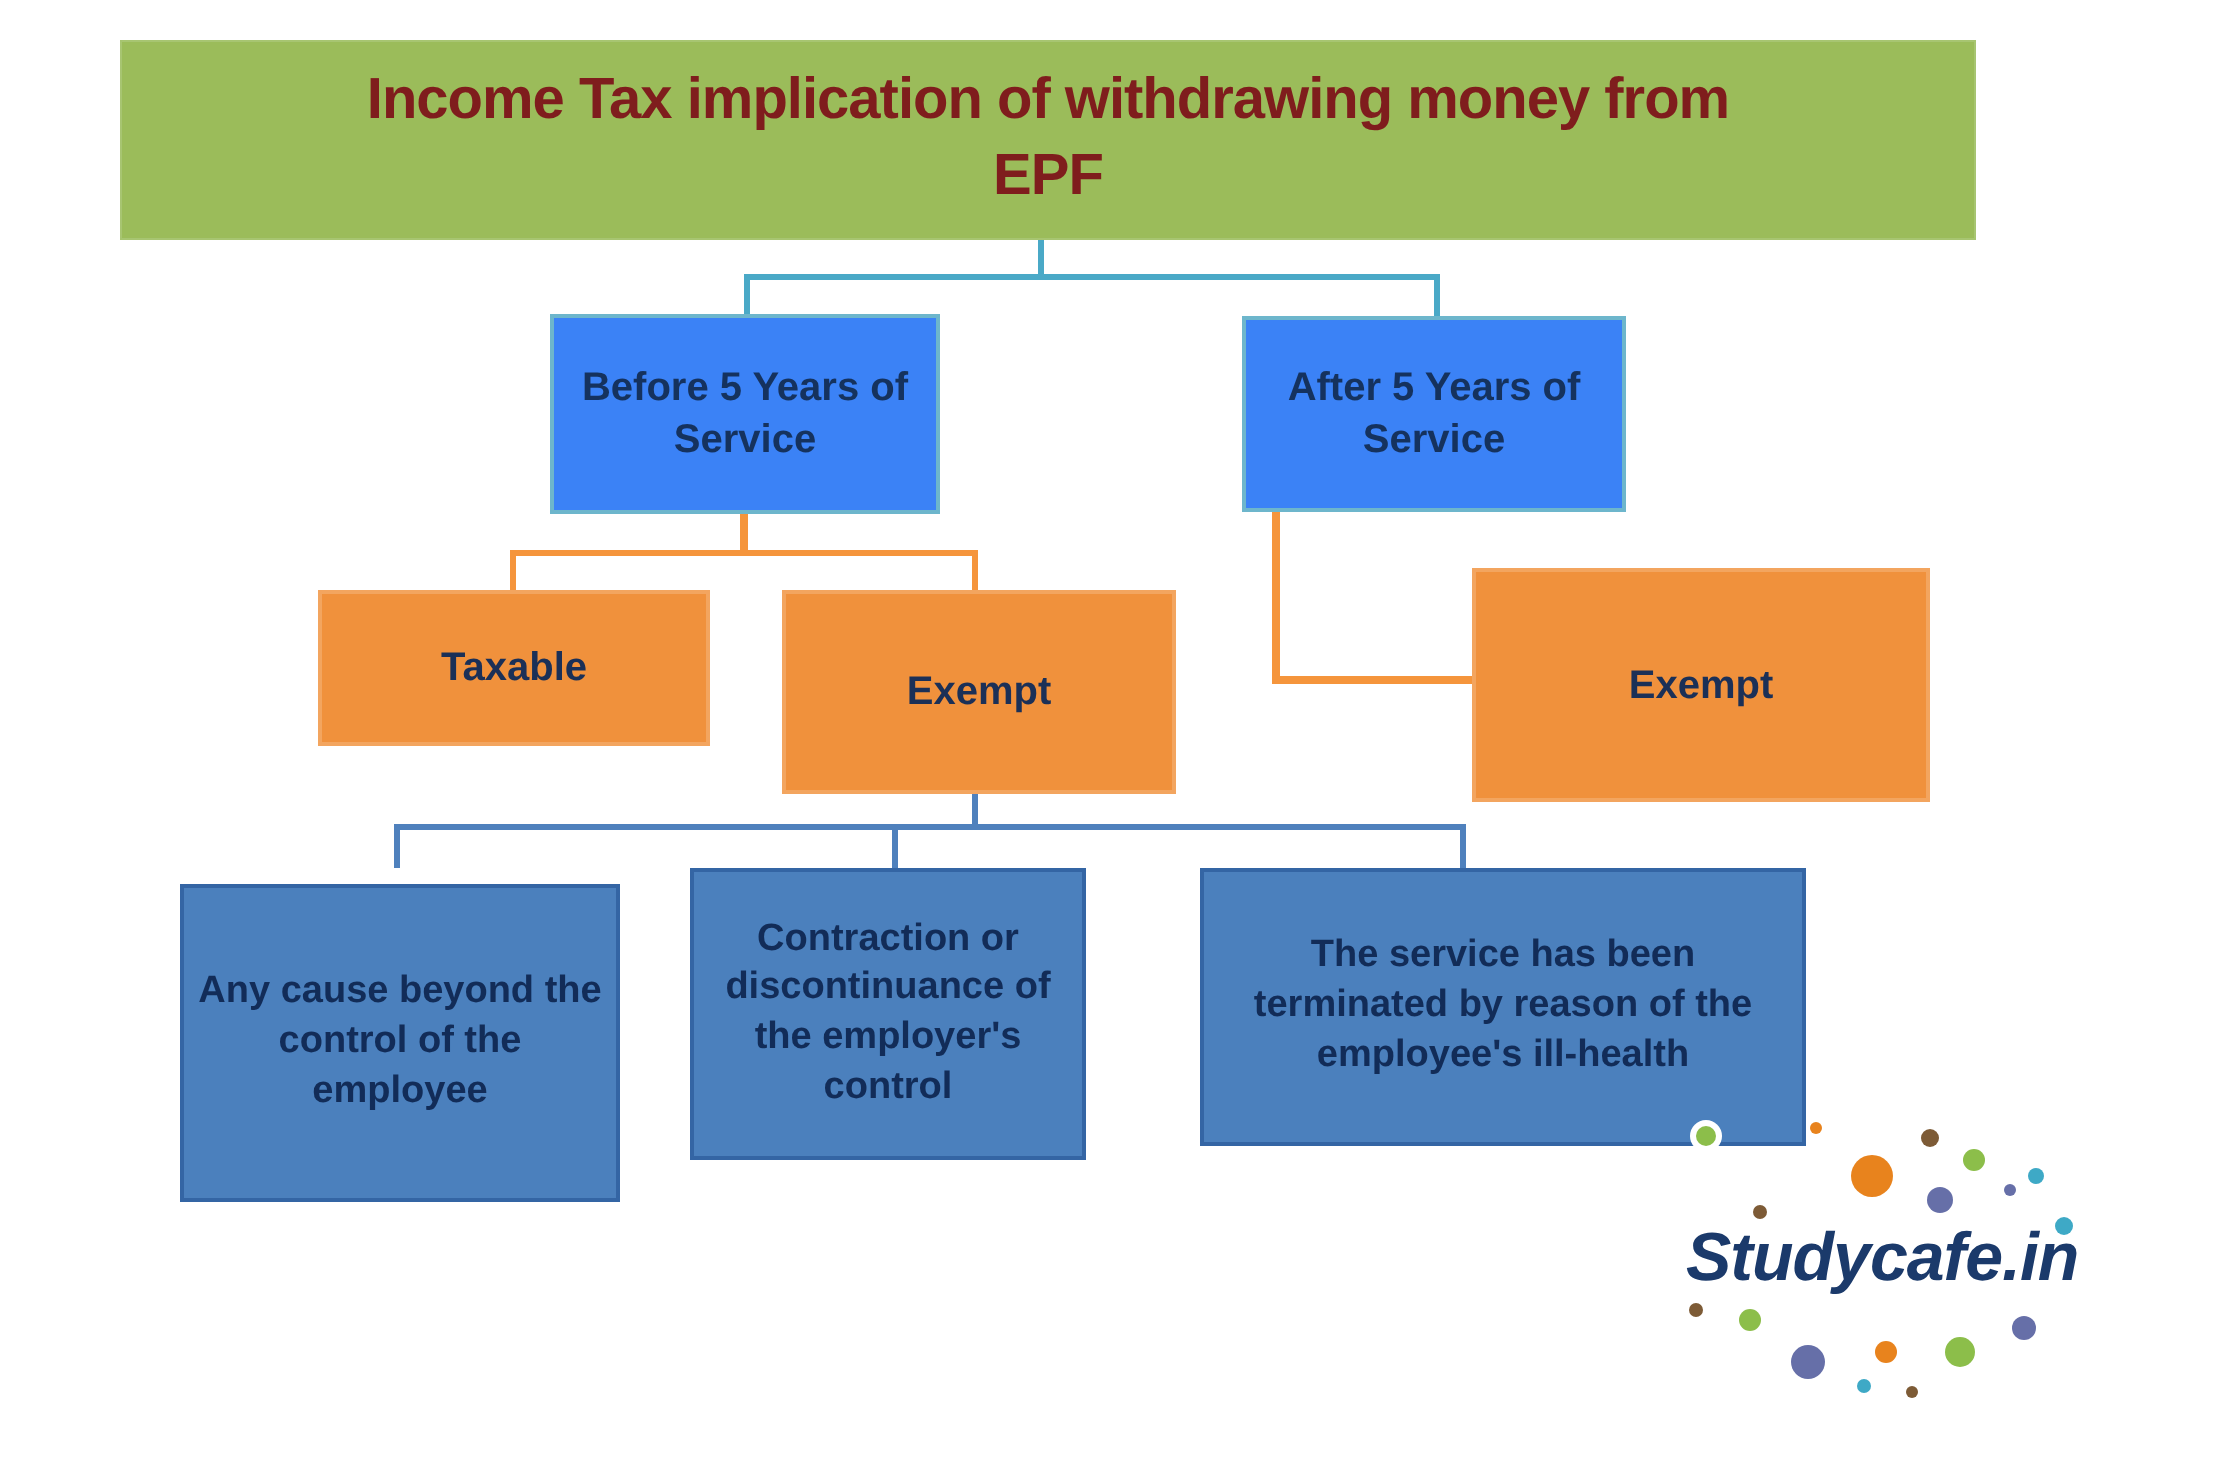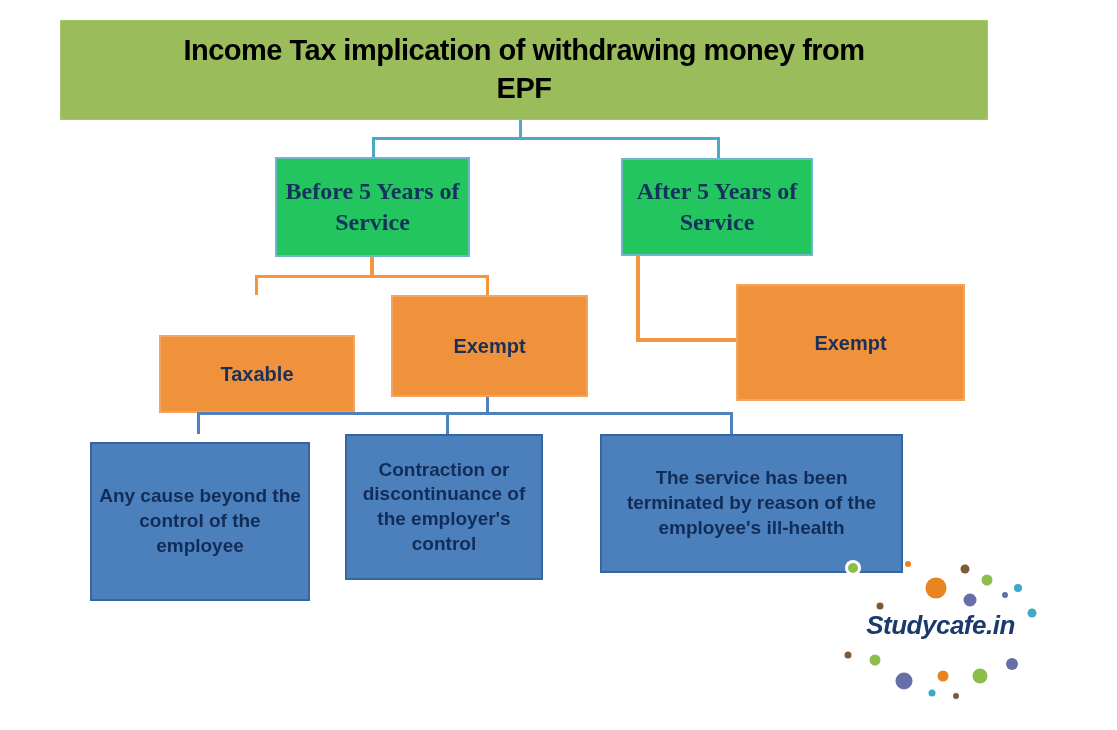--- a/index.html
+++ b/index.html
@@ -6,38 +6,38 @@
   .canvas{
     position:relative;width:1117px;height:730px;background:#ffffff;overflow:hidden;
     font-family:"Liberation Sans", sans-serif;
   }
   .banner{
     position:absolute;left:60px;top:20px;width:928px;height:100px;
     background:#9bbc5a;border:1px solid #a7c571;box-sizing:border-box;
     display:flex;align-items:center;justify-content:center;text-align:center;
   }
   .banner .title{
-    color:#000000;font-weight:bold;font-size:29px;line-height:1.3;letter-spacing:-0.5px;
+    color:#7f1d1d;font-weight:bold;font-size:29px;line-height:1.3;letter-spacing:-0.5px;
   }
   .banner .title span{display:block;}
   .node{
     position:absolute;box-sizing:border-box;display:flex;align-items:center;justify-content:center;
     text-align:center;font-weight:bold;color:#15325e;padding:4px 6px;
   }
   .node .lbl{display:block;line-height:1.3;}
-  .teal{background:#22c55e;border:2px solid #6db6cc;font-size:24px;font-family:Liberation Serif, serif;}
+  .teal{background:#3b82f6;border:2px solid #6db6cc;font-size:20px;}
   .orange{background:#f0913c;border:2px solid #f3a55f;font-size:20px;color:#1b3057;}
   .blue{background:#4b80bd;border:2px solid #3465a4;font-size:19px;color:#122c58;}
   .conn{position:absolute;}
   .c-teal{background:#4aa9c7;}
   .c-orange{background:#f5953c;}
   .c-blue{background:#4f81bd;}
   .logo-text{
     position:absolute;left:843px;top:610px;width:195px;text-align:center;
-    font-size:26px;font-weight:bold;font-style:italic;color:#1b3a6b;letter-spacing:-0.5px;
+    font-size:34px;font-weight:bold;font-style:italic;color:#1b3a6b;letter-spacing:-0.5px;
   }
   .dot{position:absolute;border-radius:50%;transform:translate(-50%,-50%);}
 </style>
 </head>
 <body>
 
 <div class="canvas">
 
   <div class="banner">
     <div class="title">
@@ -59,21 +59,21 @@
   </div>
 
   <div class="conn c-orange" style="left:370px;top:257px;width:4px;height:19px;"></div>
   <div class="conn c-orange" style="left:255px;top:275px;width:234px;height:3px;"></div>
   <div class="conn c-orange" style="left:255px;top:275px;width:3px;height:20px;"></div>
   <div class="conn c-orange" style="left:486px;top:275px;width:3px;height:20px;"></div>
 
   <div class="conn c-orange" style="left:636px;top:256px;width:4px;height:86px;"></div>
   <div class="conn c-orange" style="left:636px;top:338px;width:100px;height:4px;"></div>
 
-  <div class="node orange" style="left:159px;top:295px;width:196px;height:78px;margin-top:40px;">
+  <div class="node orange" style="left:159px;top:295px;width:196px;height:78px;">
     <span class="lbl">Taxable</span>
   </div>
   <div class="node orange" style="left:391px;top:295px;width:197px;height:102px;">
     <span class="lbl">Exempt</span>
   </div>
   <div class="node orange" style="left:736px;top:284px;width:229px;height:117px;">
     <span class="lbl">Exempt</span>
   </div>
 
   <div class="conn c-blue" style="left:486px;top:397px;width:3px;height:16px;"></div>

